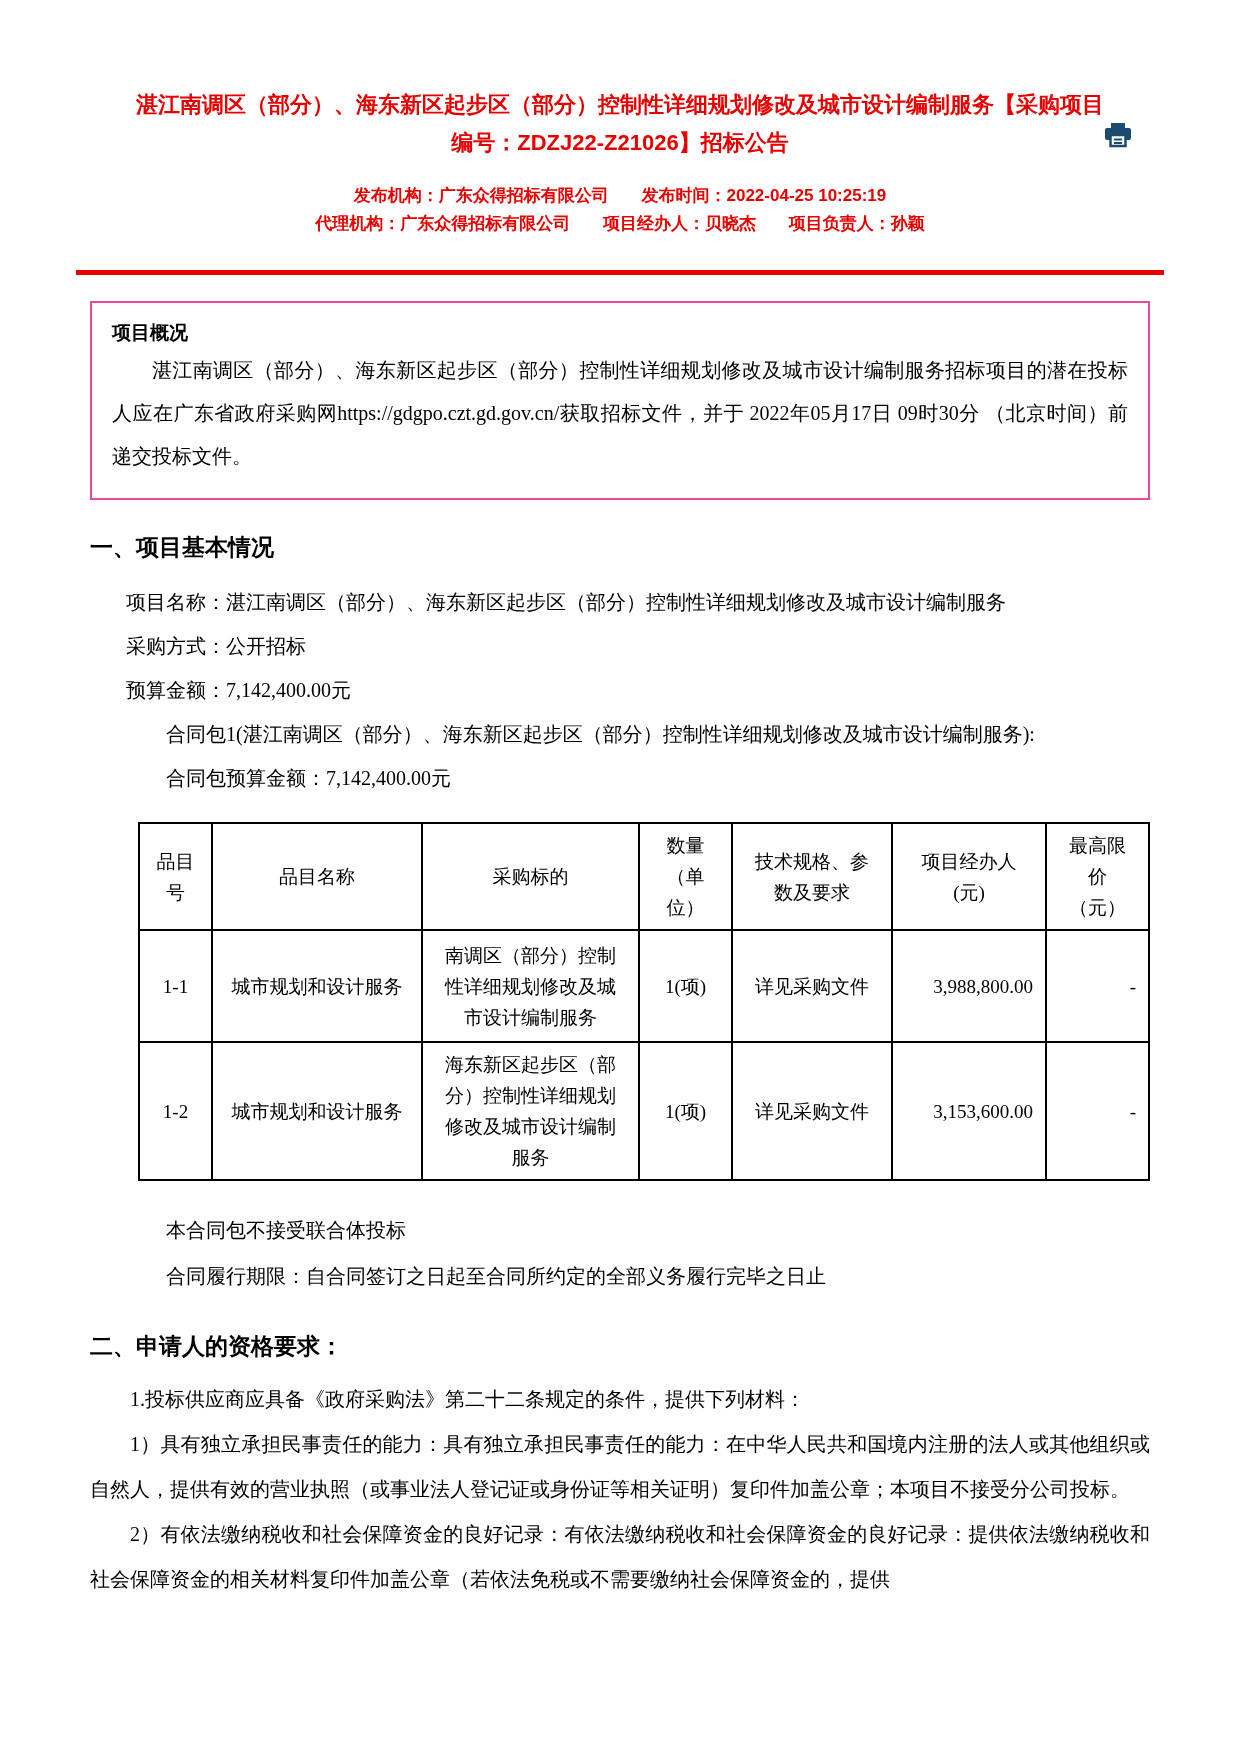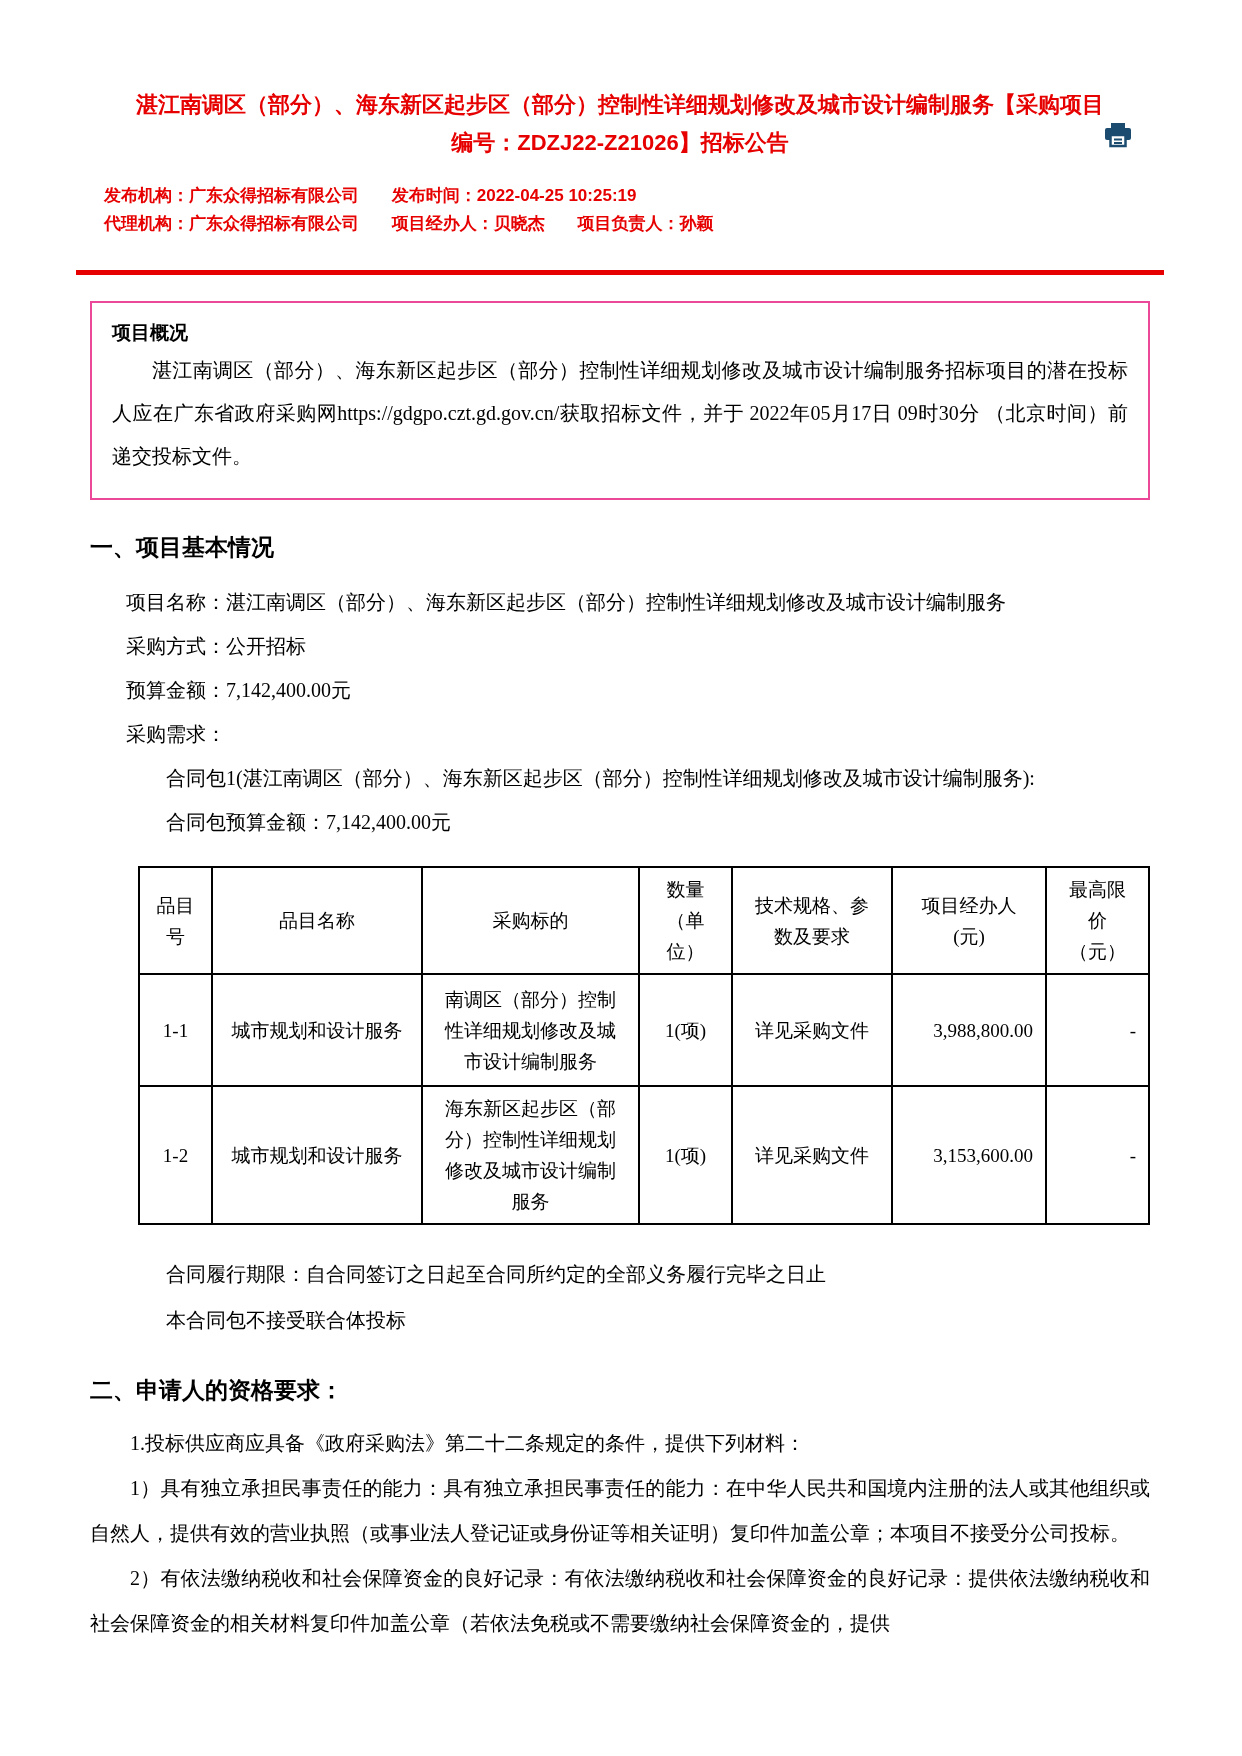--- a/index.html
+++ b/index.html
@@ -16,21 +16,21 @@
   .title-wrap { position:relative; }
   h1.doc-title {
     margin:86px auto 0; max-width:975px; text-align:center;
     font-family:"Liberation Sans","DejaVu Sans",sans-serif;
     font-weight:bold; font-size:22px; line-height:38px; color:#e60000;
   }
   .print-btn { position:absolute; top:36px; right:18px; width:28px; height:26px; display:inline-block; }
 
   
   .meta {
-    margin-top:20px; text-align:left; color:#e60000;
+    margin-top:20px; text-align:center; color:#e60000;
     font-family:"Liberation Sans","DejaVu Sans",sans-serif;
     font-weight:bold; font-size:17px; line-height:28px;
   }
   .meta .pair { margin:0 14px; white-space:nowrap; }
 
   .divider { margin:32px -14px 0; height:5px; background:#e60000; }
 
   
   .overview-box { margin-top:26px; border:2px solid #ec4899; padding:14px 20px 20px; }
   .overview-box h3 { font-size:19px; line-height:32px; font-weight:bold; }
@@ -101,21 +101,20 @@
       <h3>项目概况</h3>
       <p>湛江南调区（部分）、海东新区起步区（部分）控制性详细规划修改及城市设计编制服务招标项目的潜在投标人应在广东省政府采购网https://gdgpo.czt.gd.gov.cn/获取招标文件，并于 2022年05月17日 09时30分 （北京时间）前递交投标文件。</p>
     </div>
 
     <h2 class="sec-heading">一、项目基本情况</h2>
 
     <div class="details">
       <div><span>项目名称：</span><span>湛江南调区（部分）、海东新区起步区（部分）控制性详细规划修改及城市设计编制服务</span></div>
       <div><span>采购方式：</span><span>公开招标</span></div>
       <div><span>预算金额：</span><span>7,142,400.00元</span></div>
-      <div><span>采购需求：</span><span></span></div>
       <p class="pkg">合同包1(湛江南调区（部分）、海东新区起步区（部分）控制性详细规划修改及城市设计编制服务):</p>
       <p class="pkg"><span>合同包预算金额：</span><span>7,142,400.00元</span></p>
     </div>
 
     <table class="items">
       <colgroup>
         <col style="width:73px">
           <col style="width:210px">
           <col style="width:217px">
           <col style="width:93px">
@@ -150,22 +149,22 @@
           <td>海东新区起步区（部分）控制性详细规划修改及城市设计编制服务</td>
           <td>1(项)</td>
           <td>详见采购文件</td>
           <td class="num">3,153,600.00</td>
           <td class="num">-</td>
         </tr>
       </tbody>
     </table>
 
     <div class="notes">
+      <div>本合同包不接受联合体投标</div>
       <div>合同履行期限：自合同签订之日起至合同所约定的全部义务履行完毕之日止</div>
-      <div>本合同包不接受联合体投标</div>
     </div>
 
     <h2 class="sec-heading">二、申请人的资格要求：</h2>
 
     <div class="sec2-paras">
       <p>1.投标供应商应具备《政府采购法》第二十二条规定的条件，提供下列材料：</p>
       <p>1）具有独立承担民事责任的能力：具有独立承担民事责任的能力：在中华人民共和国境内注册的法人或其他组织或自然人，提供有效的营业执照（或事业法人登记证或身份证等相关证明）复印件加盖公章；本项目不接受分公司投标。</p>
       <p>2）有依法缴纳税收和社会保障资金的良好记录：有依法缴纳税收和社会保障资金的良好记录：提供依法缴纳税收和社会保障资金的相关材料复印件加盖公章（若依法免税或不需要缴纳社会保障资金的，提供</p>
     </div>
 

